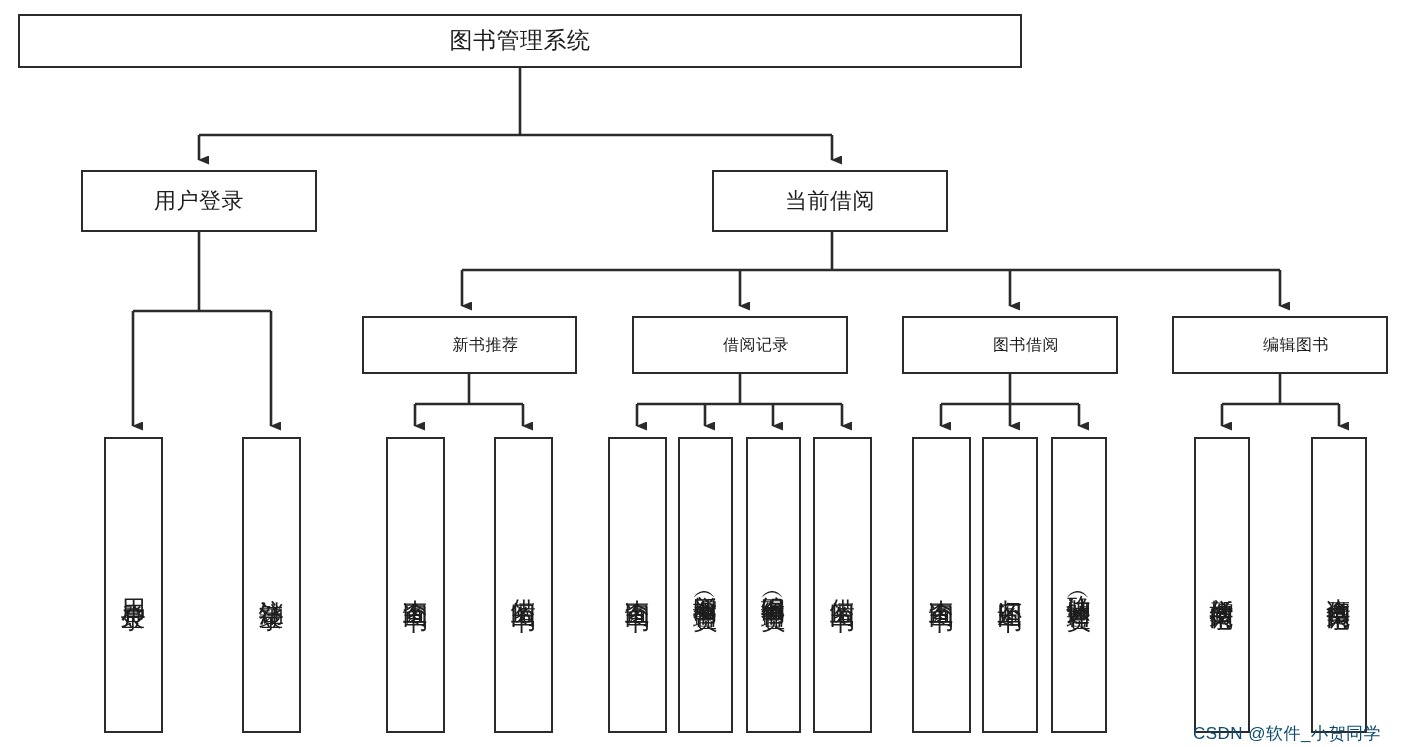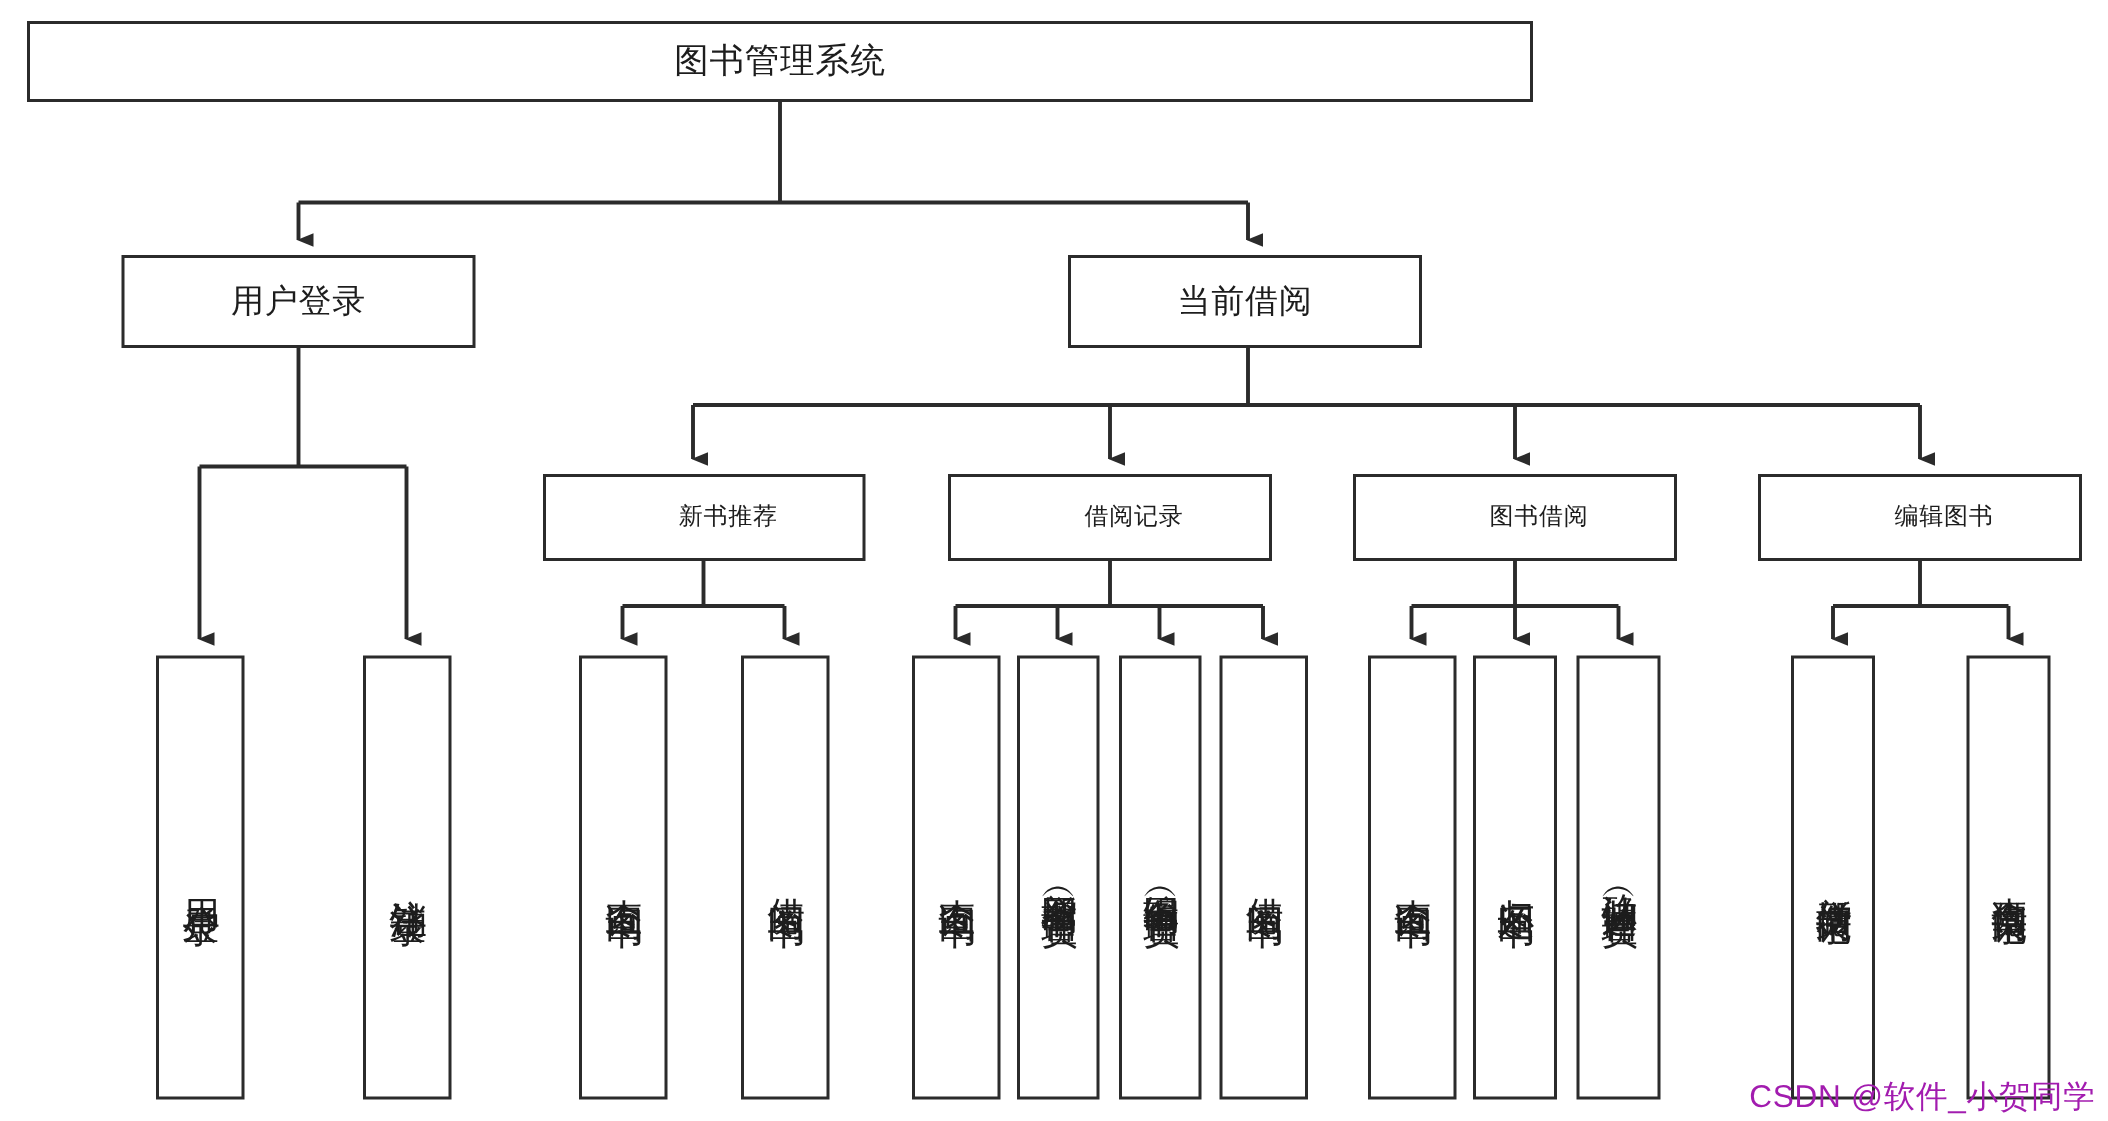--- a/index.html
+++ b/index.html
@@ -53,24 +53,24 @@
     writing-mode: vertical-rl;
     text-orientation: upright;
     font-size: 25px;
     line-height: 1.05;
     letter-spacing: 3px;
     white-space: nowrap;
   }
   .node.vertical.tall .lbl { font-size: 24px; letter-spacing: 2px; }
   .watermark {
     position: absolute;
-    right: 8px;
+    right: 24px;
     bottom: 2px;
-    font-size: 21px;
-    color: #a21caf;
+    font-size: 17px;
+    color: #0c4a6e;
     letter-spacing: 0.5px;
     white-space: nowrap;
   }
 </style>
 </head>
 <body>
 
 <div id="canvas">
 
   <svg class="wires" viewBox="0 0 1405 747" xmlns="http://www.w3.org/2000/svg">

